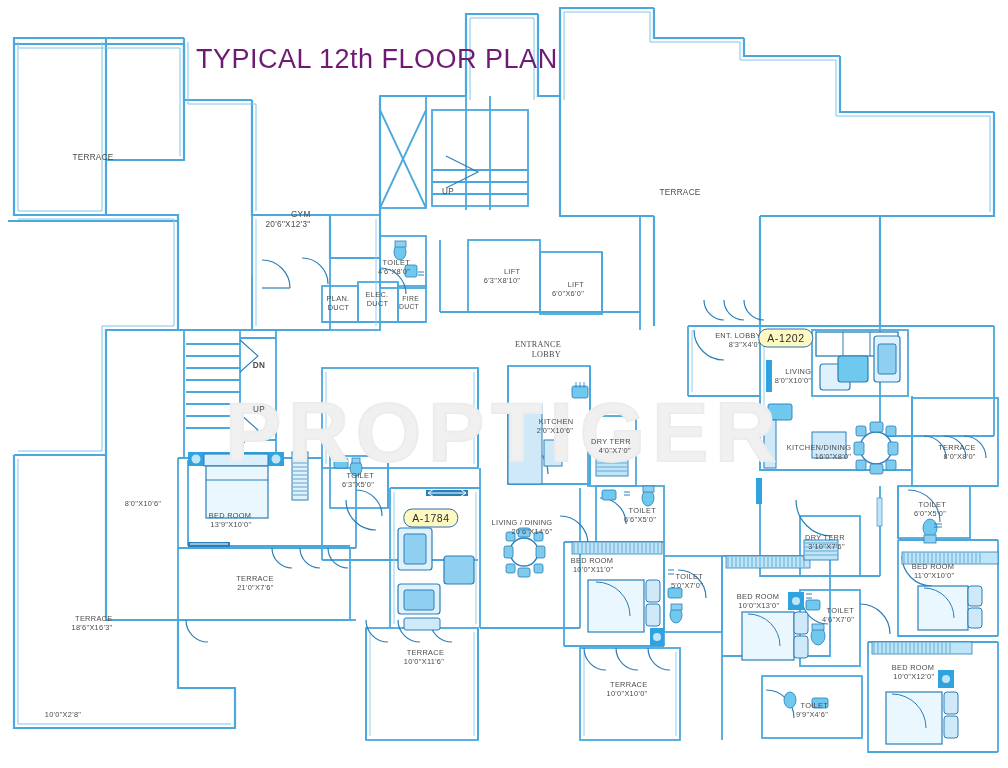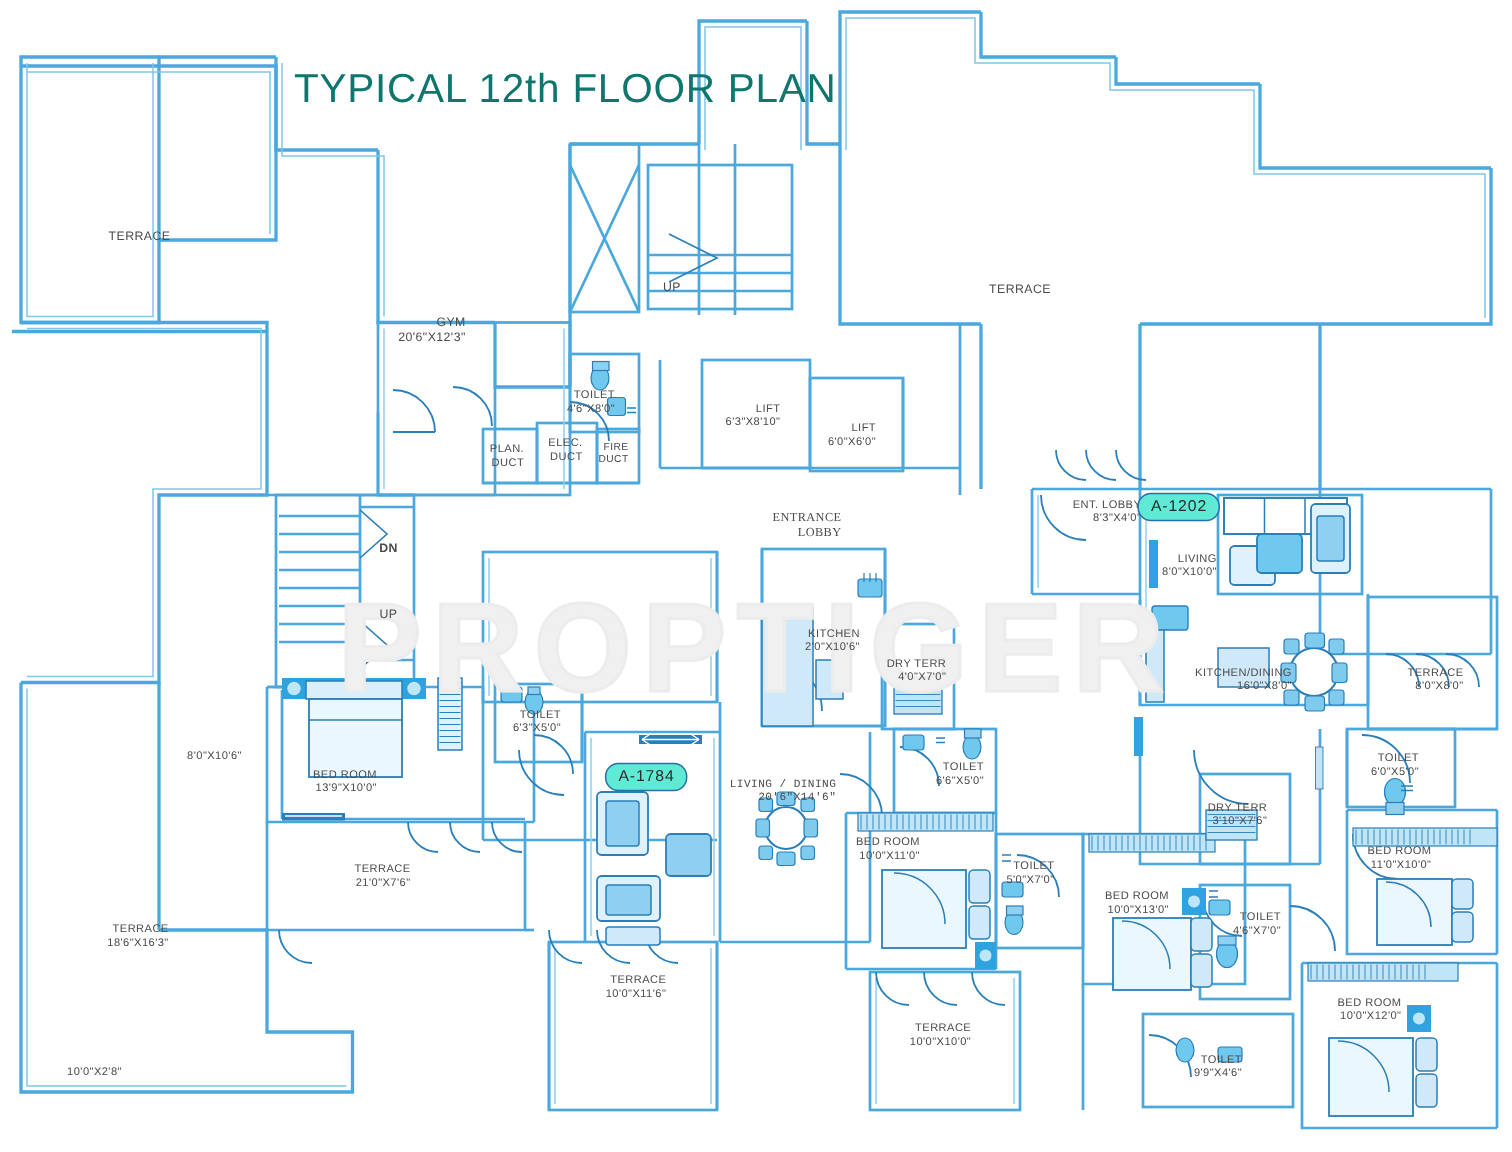--- a/index.html
+++ b/index.html
@@ -23,33 +23,33 @@
     font-family:"Liberation Sans", sans-serif;
     font-stretch:condensed;
     pointer-events:none;
   }
   .lbl.small{font-size:7.4px;line-height:8.6px;}
   .lbl.tiny{font-size:6.8px;line-height:8px;}
   #title{
     position:absolute;
     left:196px;top:44px;
     font-size:27px;
-    color:#0f766e;
+    color:#701a75;
     letter-spacing:.5px;
     font-family:"Liberation Sans", sans-serif;
   }
   .unitbadge{
     position:absolute;
     transform:translate(-50%,-50%);
     border:1.4px solid #2a6fa8;
     border-radius:9px;
     padding:2px 8px 3px 8px;
     font-size:10.5px;
     color:#2b2b2b;
-    background:#5eead4;
+    background:#fef9c3;
     letter-spacing:.6px;
     font-family:"Liberation Sans", sans-serif;
   }
   #watermark{
     position:absolute;
     left:50%;top:432px;
     transform:translate(-50%,-50%);
     font-size:84px;
     letter-spacing:7px;
     color:#f0f0f0;
@@ -477,21 +477,21 @@
       <div class="lbl small" style="left: 502px; top: 277px;">LIFT
 6'3"X8'10"</div>
       <div class="lbl small" style="left: 568px; top: 290px;">LIFT
 6'0"X6'0"</div>
       <div class="lbl" style="left: 538px; top: 350px; font-family: Liberation Serif, serif;">ENTRANCE
 LOBBY</div>
       <div class="lbl small" style="left: 738px; top: 341px;">ENT. LOBBY
 8'3"X4'0"</div>
       <div class="lbl small" style="left: 793px; top: 377px;">LIVING
 8'0"X10'0"</div>
-      <div class="lbl small" style="left: 819px; top: 453px; margin-left: 10px;">KITCHEN/DINING
+      <div class="lbl small" style="left: 819px; top: 453px;">KITCHEN/DINING
 16'0"X8'0"</div>
       <div class="lbl small" style="left: 957px; top: 453px;">TERRACE
 8'0"X8'0"</div>
       <div class="lbl small" style="left: 825px; top: 543px;">DRY TERR
 3'10"X7'6"</div>
       <div class="lbl small" style="left: 930px; top: 510px;">TOILET
 6'0"X5'0"</div>
       <div class="lbl small" style="left: 933px; top: 572px;">BED ROOM
 11'0"X10'0"</div>
       <div class="lbl small" style="left: 838px; top: 616px;">TOILET
@@ -505,21 +505,21 @@
       <div class="lbl small" style="left: 687px; top: 582px;">TOILET
 5'0"X7'0"</div>
       <div class="lbl small" style="left: 592px; top: 566px;">BED ROOM
 10'0"X11'0"</div>
       <div class="lbl small" style="left: 640px; top: 516px;">TOILET
 6'6"X5'0"</div>
       <div class="lbl small" style="left: 555px; top: 427px;">KITCHEN
 2'0"X10'6"</div>
       <div class="lbl small" style="left: 611px; top: 447px;">DRY TERR
 4'0"X7'0"</div>
-      <div class="lbl small" style="left: 522px; top: 528px; font-family: Liberation Mono, monospace;">LIVING / DINING
+      <div class="lbl small" style="left: 522px; top: 528px;">LIVING / DINING
 20'6"X14'6"</div>
       <div class="lbl small" style="left: 230px; top: 521px;">BED ROOM
 13'9"X10'0"</div>
       <div class="lbl small" style="left: 358px; top: 481px;">TOILET
 6'3"X5'0"</div>
       <div class="lbl small" style="left: 143px; top: 504px;">8'0"X10'6"</div>
       <div class="lbl small" style="left: 255px; top: 584px;">TERRACE
 21'0"X7'6"</div>
       <div class="lbl small" style="left: 92px; top: 624px;">TERRACE
 18'6"X16'3"</div>

